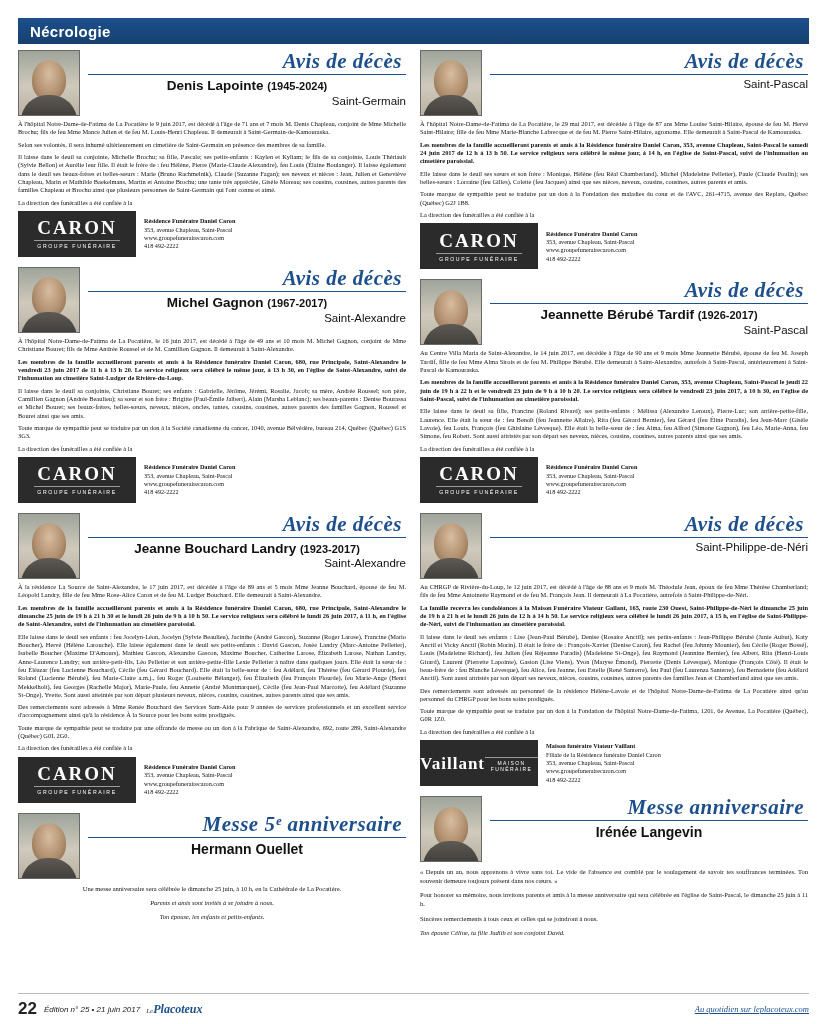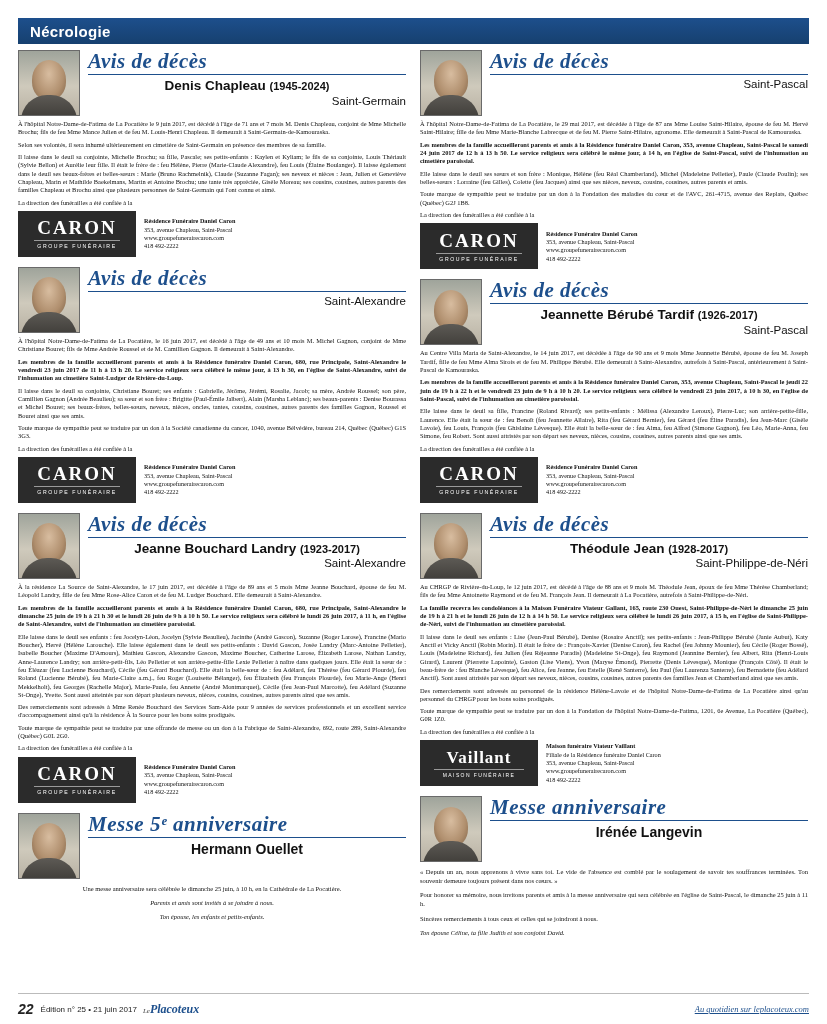--- a/index.html
+++ b/index.html
@@ -66,21 +66,21 @@
     background: linear-gradient(180deg,#9fa49b 0%, #cfcabc 55%, #b9b2a4 100%);
   }
 
   .head-right { flex:1 1 auto; }
   .avis-script {
     font-family:"Liberation Serif", serif;
     font-style: italic;
     font-weight: bold;
     color:#1d4f8c;
     font-size: 21px;
-    text-align:left;
+    text-align:right;
     line-height:1.05;
     letter-spacing: .5px;
     margin-bottom: 2px;
     padding-right: 4px;
   }
   .avis-rule {
     height:1px; background:#1d4f8c; margin: 1px 0 3px 0;
   }
   .name-line {
     text-align:center;
@@ -127,21 +127,21 @@
     font-size: 19px; font-weight:bold; letter-spacing:2px; line-height:1;
   }
   .caron-logo .cl-sub {
     font-family:"Liberation Sans", sans-serif;
     font-size: 5.2px; letter-spacing:1.6px; margin-top:3px;
     border-top:1px solid #9a9a9a; padding-top:2px; width:86px; text-align:center;
   }
   .vg-logo {
     width: 118px; height: 46px;
     background:#2b2b2b; color:#fff;
-    display:flex; flex-direction:column; align-items:center; justify-content:center;
+    display:flex; flex-direction:row; align-items:center; justify-content:center;
     flex:0 0 auto;
   }
   .vg-logo .vg-name {
     font-family:"Liberation Serif", serif;
     font-size: 17px; font-weight:bold; letter-spacing:1px; line-height:1;
   }
   .vg-logo .vg-sub {
     font-family:"Liberation Sans", sans-serif;
     font-size:5px; letter-spacing:1.4px; margin-top:3px;
     border-top:1px solid #9a9a9a; padding-top:2px; width:90px; text-align:center;
@@ -165,23 +165,23 @@
   
   .footer {
     position:absolute; left:0; bottom:0;
     width:827px; height:30px;
     display:flex; align-items:center;
     padding: 0 18px;
     font-size: 8px;
   }
   .footer .pg {
     font-family:"Liberation Sans", sans-serif;
-    font-weight:bold; font-size: 14px; color:#222; margin-right:7px;font-style:italic;
-  }
-  .footer .ed { font-family:"Liberation Sans", sans-serif; font-size:8px; color:#222; }
+    font-weight:bold; font-size: 17px; color:#222; margin-right:7px;
+  }
+  .footer .ed { font-family:"Liberation Sans", sans-serif; font-size:8px; color:#222;font-style:italic; }
   .footer .brand {
     font-family:"Liberation Serif", serif; font-style:italic; font-weight:bold;
     font-size:12px; color:#1d4f8c; margin-left:6px;
   }
   .footer .brand .le { font-size:7px; color:#444; font-style:italic; font-weight:normal; }
   .footer .right {
     margin-left:auto;
     font-family:"Liberation Serif", serif; font-style:italic; font-size:8.5px; color:#1d4f8c;text-decoration:underline;
   }
   .hr-top { height:1px; background:#bbb; width:791px; position:absolute; left:18px; bottom:30px; }
@@ -203,21 +203,21 @@
         <div class="script-head">
           <div class="photo">
             <div class="ph-bg"></div>
               <div class="ph-face"></div>
               <div class="ph-body"></div>
           </div>
           <div class="head-right">
             <div class="avis-script">Avis de décès</div>
             <div class="avis-rule"></div>
             <div class="name-line">
-              <span>Denis Chapleau</span>
+              <span>Denis Lapointe</span>
               <span class="years">(1945-2024)</span>
             </div>
             <div class="city-line">Saint-Germain</div>
           </div>
         </div>
         <div class="body-text">
           <p>À l'hôpital Notre-Dame-de-Fatima de La Pocatière le 9 juin 2017, est décédé à l'âge de 71 ans et 7 mois M. Denis Chapleau, conjoint de Mme Michelle Brochu; fils de feu Mme Mance Julien et de feu M. Louis-Henri Chapleau. Il demeurait à Saint-Germain-de-Kamouraska.</p>
           <p>Selon ses volontés, il sera inhumé ultérieurement en cimetière de Saint-Germain en présence des membres de sa famille.</p>
           <p>Il laisse dans le deuil sa conjointe, Michelle Brochu; sa fille, Pascale; ses petits-enfants : Kaylen et Kyliam; le fils de sa conjointe, Louis Thériault (Sylvie Bellon) et Aurélie leur fille. Il était le frère de : feu Hélène, Pierre (Marie-Claude Alexandre), feu Louis (Élaine Boulanger). Il laisse également dans le deuil ses beaux-frères et belles-sœurs : Marie (Bruno Rachmelnik), Claude (Suzanne Fagan); ses neveux et nièces : Jean, Julien et Geneviève Chapleau, Marin et Mathilde Baekelmans, Martin et Antoine Brochu; une tante très appréciée, Gisèle Moreau; ses cousins, cousines, autres parents des familles Chapleau et Brochu ainsi que plusieurs personnes de Saint-Germain qui l'ont connu et aimé.</p>
           <p>La direction des funérailles a été confiée à la</p>
@@ -239,20 +239,24 @@
       <div class="notice">
         <div class="script-head">
           <div class="photo">
             <div class="ph-bg"></div>
               <div class="ph-face"></div>
               <div class="ph-body"></div>
           </div>
           <div class="head-right">
             <div class="avis-script">Avis de décès</div>
             <div class="avis-rule"></div>
+            <div class="name-line">
+              <span>Michel Gagnon</span>
+              <span class="years">(1967-2017)</span>
+            </div>
             <div class="city-line">Saint-Alexandre</div>
           </div>
         </div>
         <div class="body-text">
           <p>À l'hôpital Notre-Dame-de-Fatima de La Pocatière, le 16 juin 2017, est décédé à l'âge de 49 ans et 10 mois M. Michel Gagnon, conjoint de Mme Christiane Bouret; fils de Mme Andrée Roussel et de M. Camillien Gagnon. Il demeurait à Saint-Alexandre.</p>
           <p class="b">Les membres de la famille accueilleront parents et amis à la Résidence funéraire Daniel Caron, 680, rue Principale, Saint-Alexandre le vendredi 23 juin 2017 de 11 h à 13 h 20. Le service religieux sera célébré le même jour, à 13 h 30, en l'église de Saint-Alexandre, suivi de l'inhumation au cimetière Saint-Ludger de Rivière-du-Loup.</p>
           <p>Il laisse dans le deuil sa conjointe, Christiane Bouret; ses enfants : Gabrielle, Jérôme, Jérémi, Rosalie, Jacob; sa mère, Andrée Roussel; son père, Camillien Gagnon (Andrée Beaulieu); sa sœur et son frère : Brigitte (Paul-Émile Jalbert), Alain (Marsha Leblanc); ses beaux-parents : Denise Bourassa et Michel Bouret; ses beaux-frères, belles-sœurs, neveux, nièces, oncles, tantes, cousins, cousines, autres parents des familles Gagnon, Roussel et Bouret ainsi que ses amis.</p>
           <p>Toute marque de sympathie peut se traduire par un don à la Société canadienne du cancer, 1040, avenue Bélvédère, bureau 214, Québec (Québec) G1S 3G3.</p>
           <p>La direction des funérailles a été confiée à la</p>
         </div>
@@ -407,24 +411,20 @@
       <div class="notice">
         <div class="script-head">
           <div class="photo">
             <div class="ph-bg"></div>
               <div class="ph-face"></div>
               <div class="ph-body"></div>
           </div>
           <div class="head-right">
             <div class="avis-script">Avis de décès</div>
             <div class="avis-rule"></div>
-            <div class="name-line">
-              <span>Théodule Jean</span>
-              <span class="years">(1928-2017)</span>
-            </div>
             <div class="city-line">Saint-Philippe-de-Néri</div>
           </div>
         </div>
         <div class="body-text">
           <p>Au CHRGP de Rivière-du-Loup, le 12 juin 2017, est décédé à l'âge de 88 ans et 9 mois M. Théodule Jean, époux de feu Mme Thérèse Chamberland; fils de feu Mme Antoinette Raymond et de feu M. François Jean. Il demeurait à La Pocatière, autrefois à Saint-Philippe-de-Néri.</p>
           <p class="b">La famille recevra les condoléances à la Maison Funéraire Viateur Gallant, 165, route 230 Ouest, Saint-Philippe-de-Néri le dimanche 25 juin de 19 h à 21 h et le lundi 26 juin de 12 h à 14 h 50. Le service religieux sera célébré le lundi 26 juin 2017, à 15 h, en l'église de Saint-Philippe-de-Néri, suivi de l'inhumation au cimetière paroissial.</p>
           <p>Il laisse dans le deuil ses enfants : Lise (Jean-Paul Bérubé), Denise (Rosaire Anctil); ses petits-enfants : Jean-Philippe Bérubé (Janie Aubut), Katy Anctil et Vicky Anctil (Robin Morin). Il était le frère de : François-Xavier (Denise Caron), feu Rachel (feu Johnny Mounier), feu Cécile (Roger Bossé), Louis (Madeleine Richard), feu Julien (feu Réjeanne Paradis) (Madeleine St-Onge), feu Raymond (Jeannine Bernier), feu Albert, Rita (Henri-Louis Girard), Laurent (Pierrette Lapointe), Gaston (Lise Viens), Yvon (Maryse Émond), Pierrette (Denis Lévesque), Monique (François Côté). Il était le beau-frère de : feu Blanche Lévesque), feu Alice, feu Jeanne, feu Estelle (René Santerre), feu Paul (feu Laurenza Santerre), feu Bernadette (feu Adélard Anctil). Sont aussi attristés par son départ ses neveux, nièces, cousins, cousines, autres parents des familles Jean et Chamberland ainsi que ses amis.</p>
           <p>Des remerciements sont adressés au personnel de la résidence Hélène-Lavoie et de l'hôpital Notre-Dame-de-Fatima de La Pocatière ainsi qu'au personnel du CHRGP pour les bons soins prodigués.</p>
           <p>Toute marque de sympathie peut se traduire par un don à la Fondation de l'hôpital Notre-Dame-de-Fatima, 1201, 6e Avenue, La Pocatière (Québec), G0R 1Z0.</p>
           <p>La direction des funérailles a été confiée à la</p>

